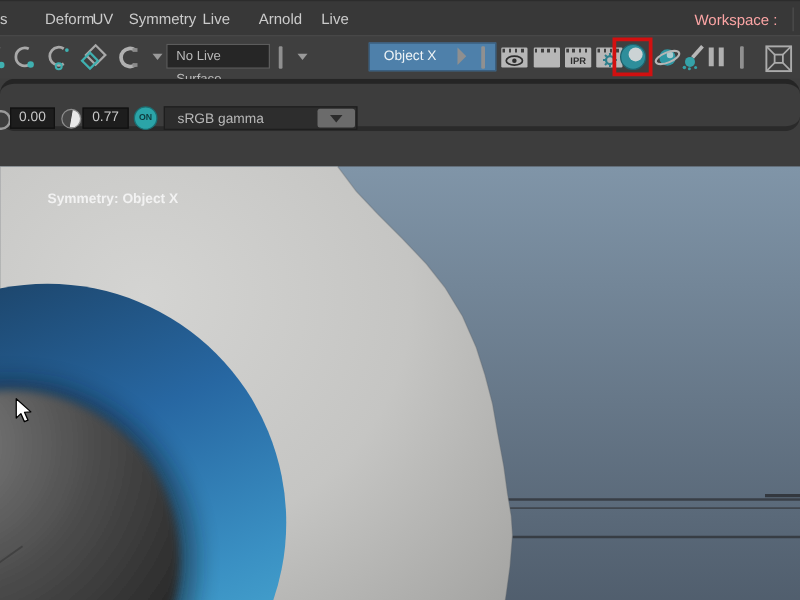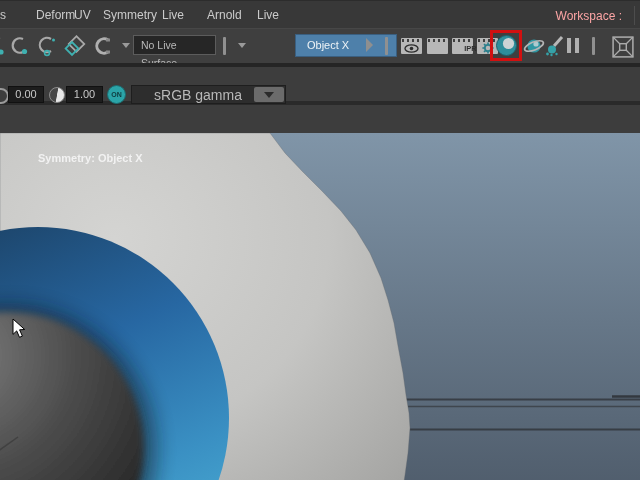--- a/index.html
+++ b/index.html
@@ -23,40 +23,40 @@
   .field-dark{position:absolute;top:6px;height:20px;background:#262626;border:1px solid #5c5c5c;
               box-sizing:border-box;color:#b9b9b9;font-size:10.5px;line-height:18px;padding-left:7px;}
   .field-blue{position:absolute;left:255px;top:5px;width:102px;height:23px;background:#4e80aa;
               border:1px solid #3a5f80;box-sizing:border-box;color:#eef3f6;font-size:11px;
               line-height:21px;padding-left:11px;margin-left:40px;}
   .film{position:absolute;top:9px;width:21px;height:16px;background:#b7b7b7;border-radius:1px;}
   .film::before{content:"";position:absolute;left:1px;right:1px;top:1px;height:3px;
      background:repeating-linear-gradient(90deg,#3f3f3f 0 2px,transparent 2px 5px);}
   .film .ctr{position:absolute;left:0;right:0;top:4px;bottom:0;display:flex;
              align-items:center;justify-content:center;}
-  .iprtxt{font-size:7.5px;font-weight:bold;color:#2e2e2e;letter-spacing:0;padding-left:16px;}
+  .iprtxt{font-size:7.5px;font-weight:bold;color:#2e2e2e;letter-spacing:0;}
   .redbox{position:absolute;left:490px;top:1px;width:32px;height:31px;border:3px solid #d21010;
           box-sizing:border-box;display:flex;align-items:center;justify-content:center;}
   .pause{position:absolute;left:567px;top:9px;display:flex;gap:4px;}
   .pause i{display:block;width:4px;height:15px;background:#b0b0b0;}
   
   .vptb{position:absolute;left:0;top:63px;width:640px;height:42px;background:#3d3d3d;
-        border-top:4px solid #252525;border-bottom:4px solid #2a2a2a;box-sizing:border-box;}
+        border-top:4px solid #252525;border-bottom:4px solid #2a2a2a;box-sizing:border-box;border-radius:12px;}
   .num-field{position:absolute;top:19px;height:17px;background:#1d1d1d;border:1px solid #111;
              box-sizing:border-box;color:#c8c8c8;font-size:11px;line-height:15px;text-align:center;}
   .half-circ{position:absolute;left:-7px;top:21px;width:12px;height:12px;border-radius:50%;
              border:2px solid #9a9a9a;background:#3d3d3d;}
   .contrast{position:absolute;left:49px;top:20px;width:14px;height:14px;border-radius:50%;
             border:1px solid #8c8c8c;background:linear-gradient(100deg,#474747 48%,#e8e8e8 52%);}
   .onbtn{position:absolute;left:107px;top:18px;width:19px;height:19px;border-radius:50%;
          background:#2ba4a8;border:1px solid #1c6e72;box-sizing:border-box;color:#0e3a3d;
          font-size:7px;font-weight:bold;text-align:center;line-height:17px;}
   .dropdown{position:absolute;left:131px;top:18px;width:155px;height:19px;background:#2d2d2d;
             border:1px solid #1e1e1e;box-sizing:border-box;display:flex;align-items:center;}
-  .dropdown .lbl{flex:1;color:#b8b8b8;font-size:14px;padding-left:10px;text-align:center;}
+  .dropdown .lbl{flex:1;color:#b8b8b8;font-size:11px;padding-left:10px;}
   .dd-arrow{width:30px;height:15px;margin-right:1px;background:#6b6b6b;border-radius:2px;
             display:flex;align-items:center;justify-content:center;}
   .dd-arrow b{width:0;height:0;border-left:5px solid transparent;border-right:5px solid transparent;
               border-top:6px solid #2b2b2b;}
   
   .viewport{position:absolute;left:0;top:105px;width:640px;height:375px;margin-top:28px;}
   svg text{font-family:"Liberation Sans",sans-serif;}
 </style>
 </head>
 <body>
@@ -185,21 +185,21 @@
       <line x1="19" y1="1" x2="13" y2="7" stroke="#ababab" stroke-width="1.2"></line>
       <line x1="1" y1="19" x2="7" y2="13" stroke="#ababab" stroke-width="1.2"></line>
       <line x1="19" y1="19" x2="13" y2="13" stroke="#ababab" stroke-width="1.2"></line>
     </svg>
   </div>
 
   <div class="vptb">
     <div class="half-circ"></div>
     <div class="num-field" style="left:8px;width:36px">0.00</div>
     <div class="contrast"></div>
-    <div class="num-field" style="left:66px;width:37px">1.00</div>
+    <div class="num-field" style="left:66px;width:37px">0.77</div>
     <div class="onbtn">ON</div>
     <div class="dropdown">
       <span class="lbl">sRGB gamma</span>
       <span class="dd-arrow">
           <b></b>
         </span>
     </div>
   </div>
 
   <div class="viewport">

